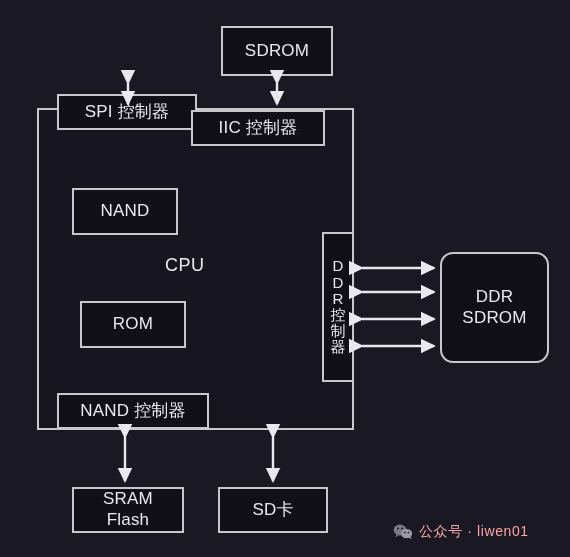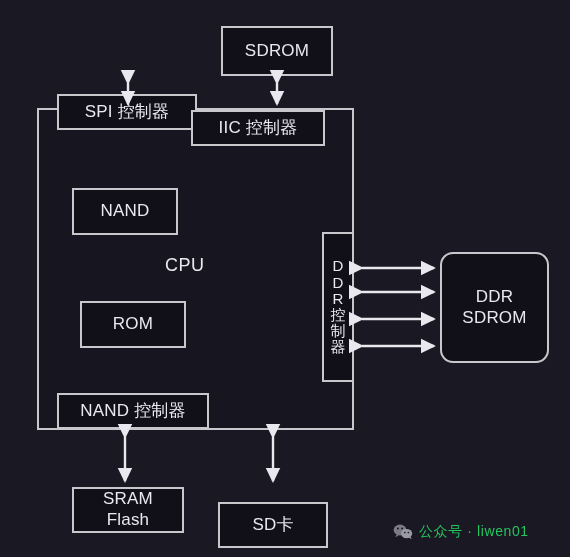--- a/index.html
+++ b/index.html
@@ -67,21 +67,21 @@
     width: 570px;
     height: 557px;
     pointer-events: none;
     z-index: 4;
   }
   .watermark {
     position: absolute;
     display: flex;
     align-items: center;
     gap: 6px;
-    color: #22c55e;
+    color: #fca5a5;
     font-size: 14px;
     letter-spacing: 0.6px;
   }
   .wm-text { white-space: nowrap; }
   .wechat-icon { display: block; }
 </style>
 </head>
 <body>
 
 <div id="canvas">
@@ -112,21 +112,21 @@
 
   <div class="box" style="left:440px; top:252px; width:109px; height:111px;border-radius:13px;">DDR
 SDROM</div>
 
   <div class="box" style="left:57px; top:393px; width:152px; height:36px;">NAND 控制器</div>
 
 
   <div class="box" style="left:72px; top:487px; width:112px; height:46px;">SRAM
 Flash</div>
 
-  <div class="box" style="left:218px; top:502px; width:110px; height:46px;">SD卡</div>
+  <div class="box" style="left:218px; top:487px; width:110px; height:46px;">SD卡</div>
 
   <svg class="arrows" viewBox="0 0 570 557">
     <defs>
       <marker id="ah" markerWidth="7" markerHeight="7" refX="5.6" refY="3.5" orient="auto" markerUnits="strokeWidth">
         <path d="M0,0.4 L6.4,3.5 L0,6.6 z" fill="#e8e8ee"></path>
       </marker>
       <marker id="ahs" markerWidth="7" markerHeight="7" refX="5.6" refY="3.5" orient="auto" markerUnits="strokeWidth">
         <path d="M0,0.4 L6.4,3.5 L0,6.6 z" fill="#e8e8ee"></path>
       </marker>
     </defs>

